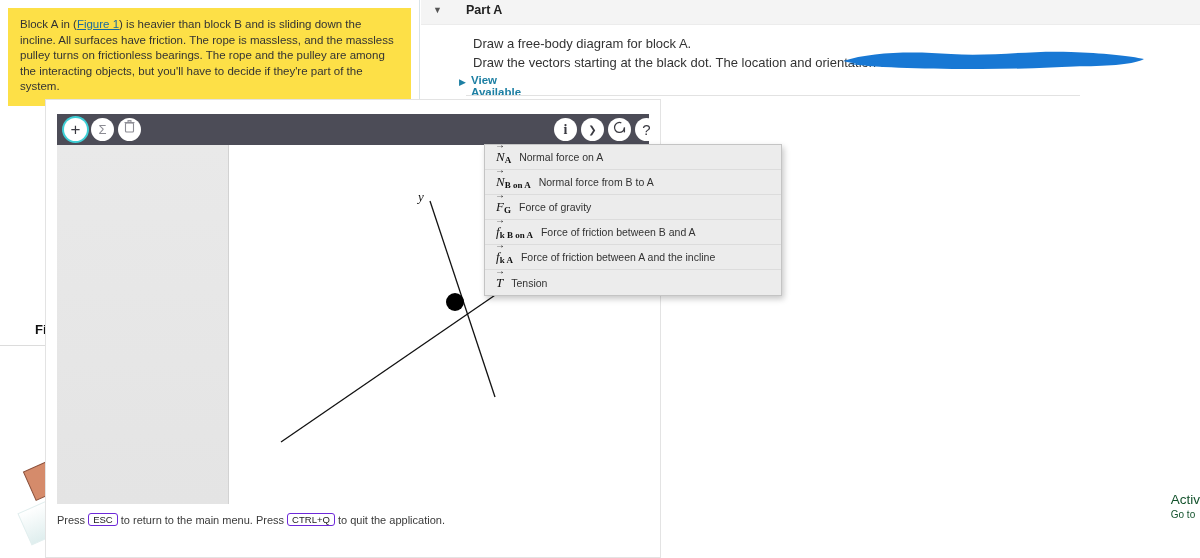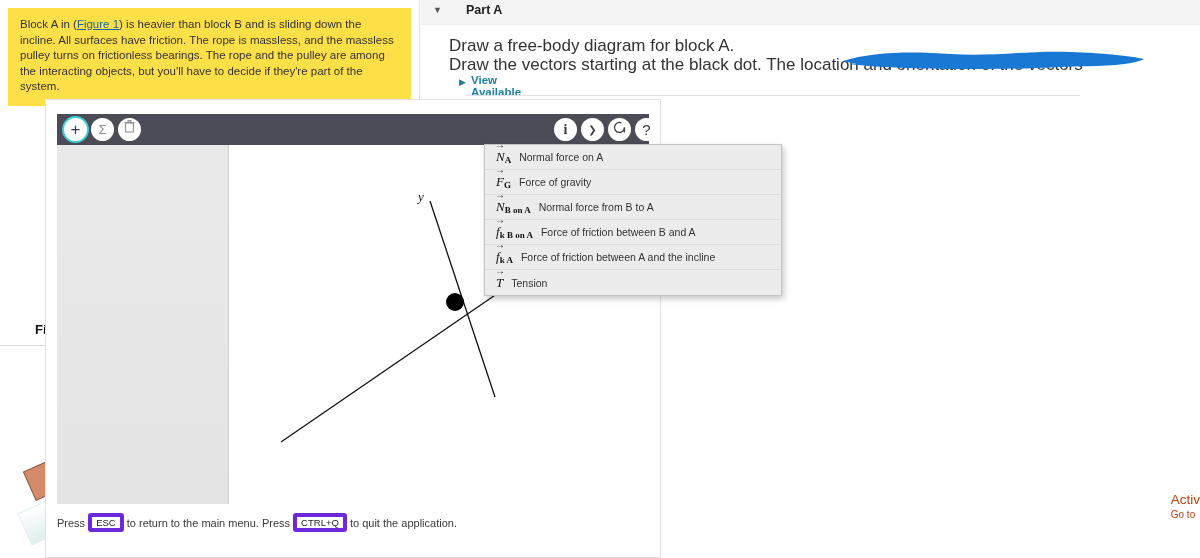--- a/index.html
+++ b/index.html
@@ -80,21 +80,21 @@
   }
   #part-caret{
     position:absolute;left:12px;top:5px;
     font-size:9px;color:#555;cursor:pointer;
   }
   #part-title{
     position:absolute;left:45px;top:-2px;
     font-size:12.5px;font-weight:bold;color:#222;line-height:24px;
   }
   .prompt{
-    position:absolute;left:28px;font-size:17px;color:#333;
+    position:absolute;left:52px;font-size:13px;color:#333;
   }
   #prompt1{top:36px;}
   #prompt2{top:55px;}
   #blue-scribble{
     position:absolute;left:841px;top:46px;width:305px;height:28px;
     pointer-events:none;
   }
   #hint-row{
     position:absolute;left:38px;top:76px;cursor:pointer;
   }
@@ -139,21 +139,21 @@
   #canvas-area{
     position:absolute;left:184px;top:45px;width:419px;height:359px;
     background:#ffffff;box-sizing:border-box;
   }
   #axes-svg{position:absolute;left:0;top:0;}
   #footer-note{
     position:absolute;left:11px;top:413px;width:592px;
     font-size:11px;color:#3a3a3a;
   }
   kbd{
-    display:inline-block;border:4px solid #6d28d9;border-radius:3px;
+    display:inline-block;border:1px solid #6d28d9;border-radius:3px;
     padding:0px 4px;font-size:9.5px;font-family:"Liberation Sans",sans-serif;
     color:#222;background:#fff;vertical-align:1px;
   }
   
   #vector-menu{
     position:absolute;left:484px;top:144px;width:298px;
     background:#e9e9e9;
     border:1px solid #c4c4c4;
     box-shadow:2px 3px 6px rgba(0,0,0,0.22);
     box-sizing:border-box;
@@ -176,21 +176,21 @@
     font-size:10px;font-style:normal;
   }
   .vm-sub{font-size:9px;font-style:normal;font-weight:bold;vertical-align:-2px;}
   .vm-desc{
     margin-left:8px;font-size:10.5px;color:#333;
     font-family:"Liberation Sans",sans-serif;
   }
   
   #watermark{
     position:absolute;right:0;top:492px;text-align:left;
-    color:#c2410c;pointer-events:none;
+    color:#14532d;pointer-events:none;
   }
   #wm-line1{font-size:13.5px;line-height:16px;}
   #wm-line2{font-size:10px;line-height:14px;}
 </style>
 </head>
 <body>
 
 <div id="left-col">
 
   <div id="problem-statement">
@@ -332,26 +332,26 @@
     <span>to quit the application.</span>
   </div>
 </div>
 
 <div id="vector-menu">
   <div class="vm-item">
     <span class="vm-sym"><span class="vec">N</span><span class="vm-sub">A</span></span>
     <span class="vm-desc">Normal force on A</span>
   </div>
   <div class="vm-item">
+    <span class="vm-sym"><span class="vec">N</span><span class="vm-sub">B on A</span></span>
+    <span class="vm-desc">Normal force from B to A</span>
+  </div>
+  <div class="vm-item">
     <span class="vm-sym"><span class="vec">F</span><span class="vm-sub">G</span></span>
     <span class="vm-desc">Force of gravity</span>
-  </div>
-  <div class="vm-item">
-    <span class="vm-sym"><span class="vec">N</span><span class="vm-sub">B on A</span></span>
-    <span class="vm-desc">Normal force from B to A</span>
   </div>
   <div class="vm-item">
     <span class="vm-sym"><span class="vec">f</span><span class="vm-sub">k B on A</span></span>
     <span class="vm-desc">Force of friction between B and A</span>
   </div>
   <div class="vm-item">
     <span class="vm-sym"><span class="vec">f</span><span class="vm-sub">k A</span></span>
     <span class="vm-desc">Force of friction between A and the incline</span>
   </div>
   <div class="vm-item">

